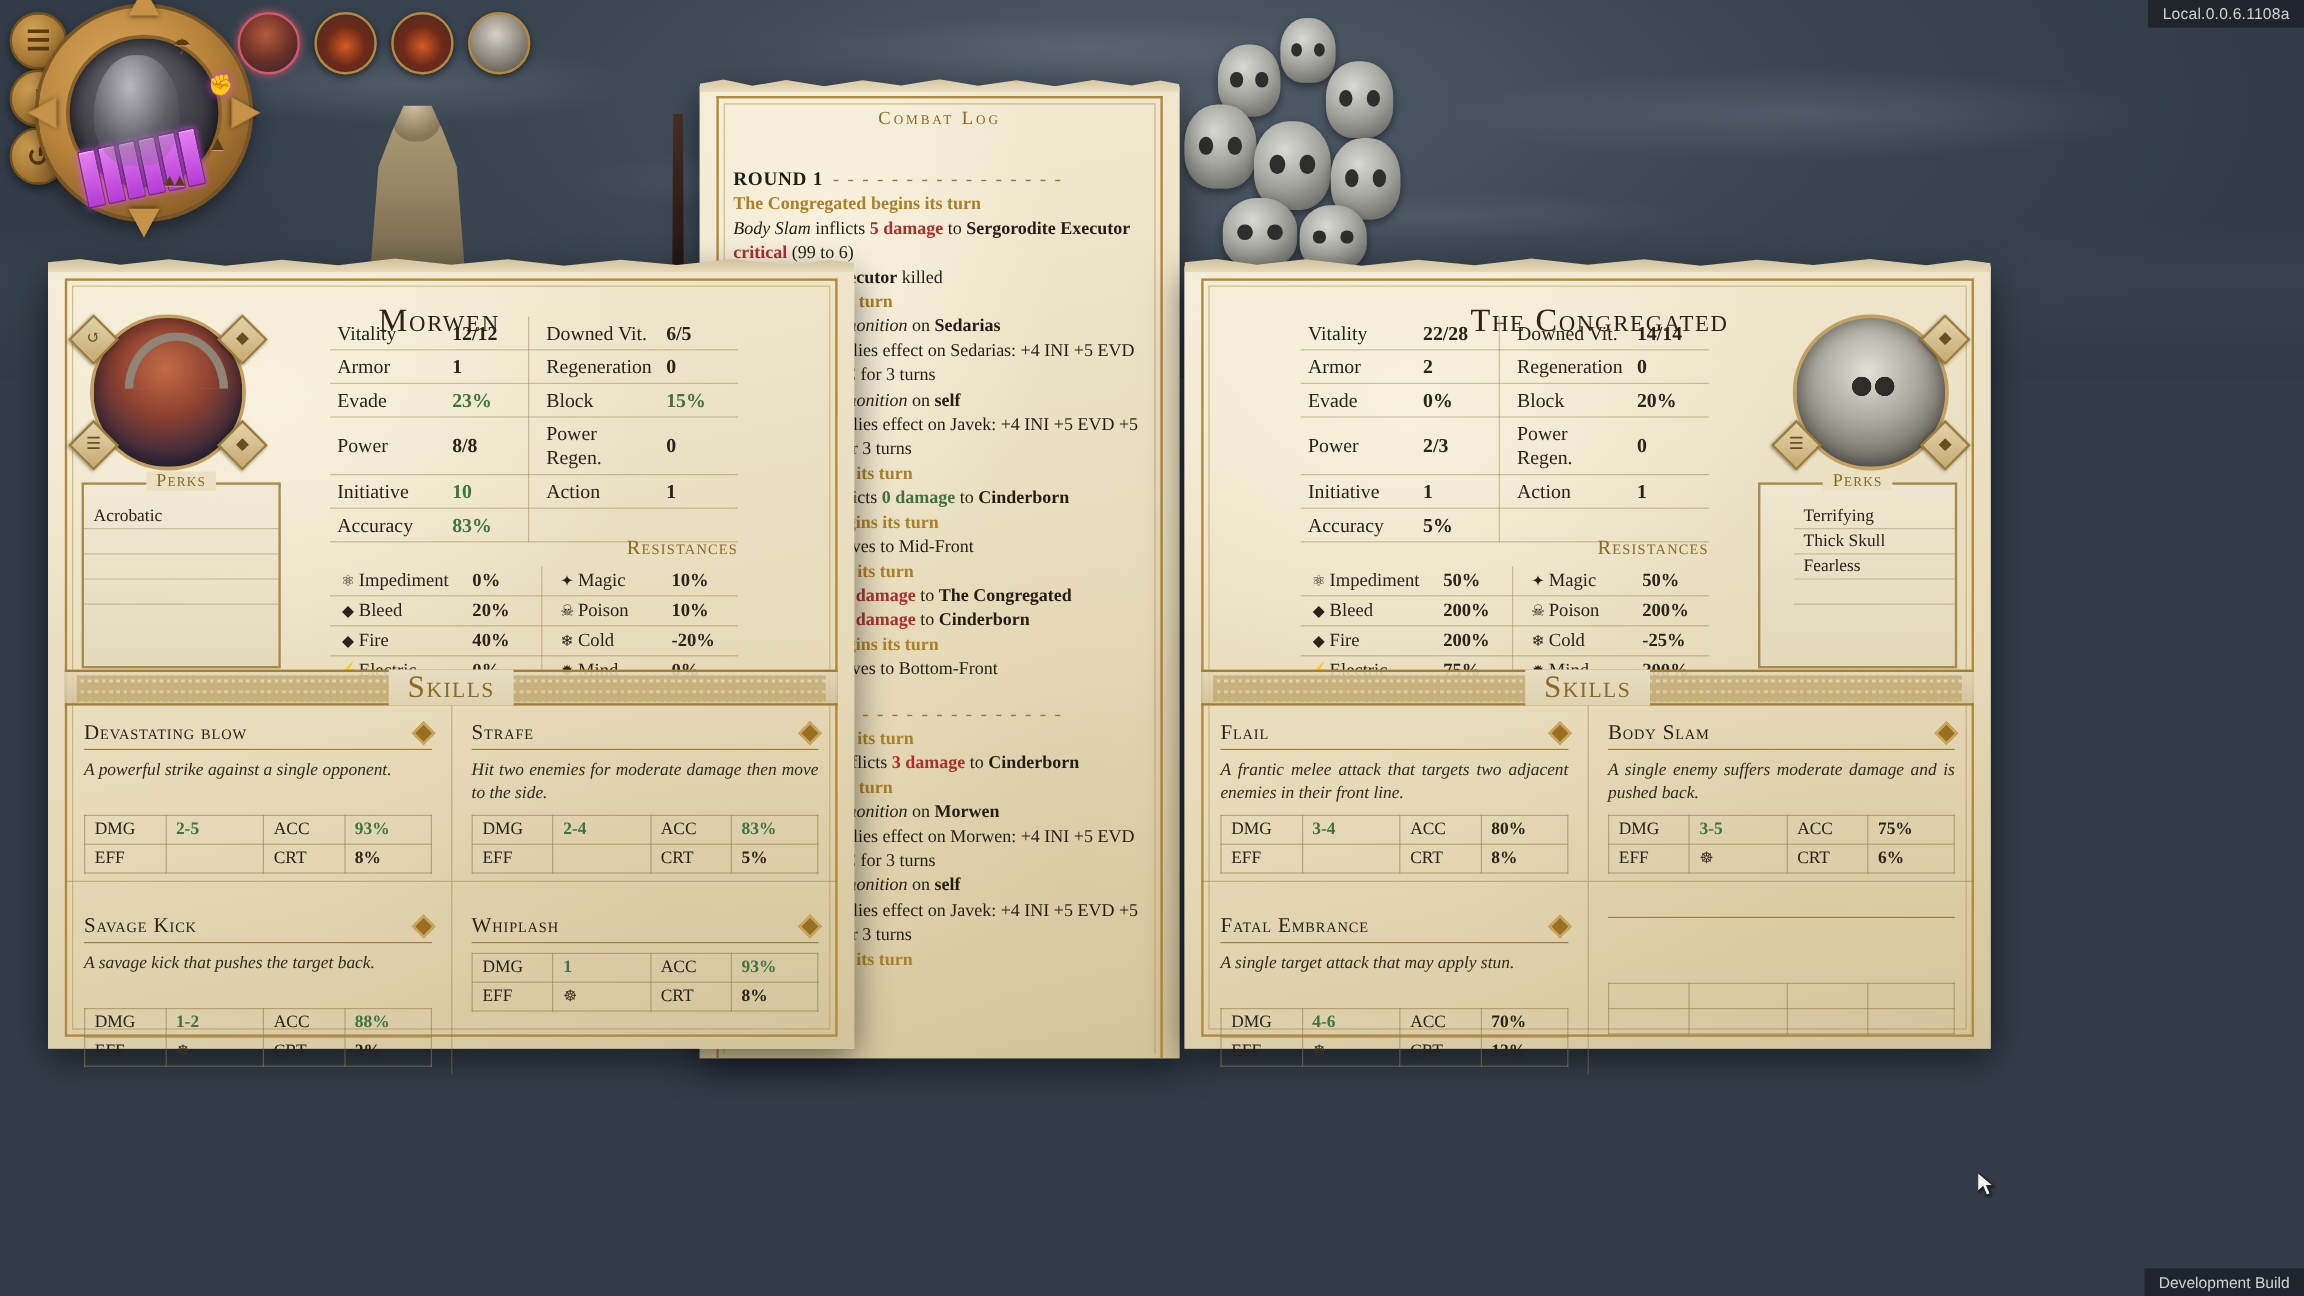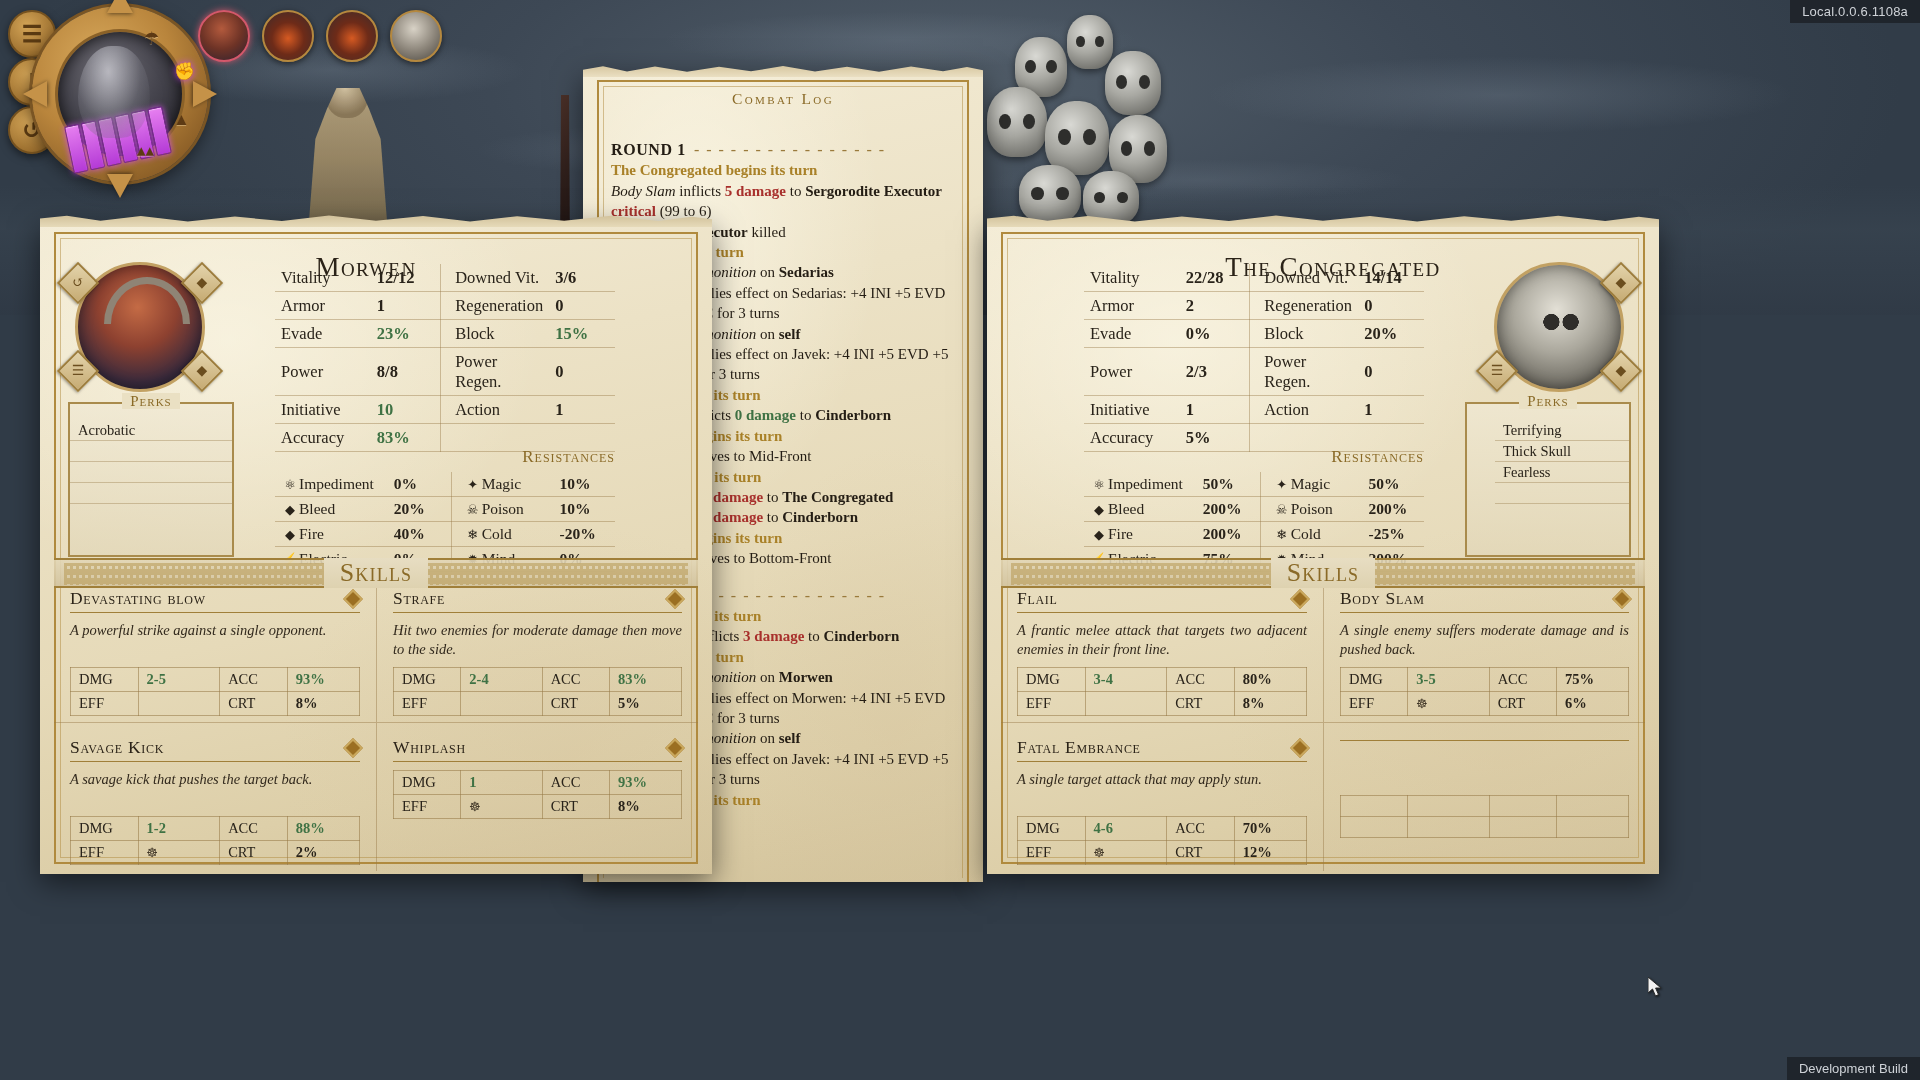--- a/index.html
+++ b/index.html
@@ -260,21 +260,21 @@
     border-bottom:1px solid rgba(150,120,70,.38);
   }
   
   .skills-area { position:absolute; left:14px; right:14px; top:352px; bottom:10px; }
   .skill-grid { display:grid; grid-template-columns:1fr 1fr; height:100%; }
   .skill-cell { position:relative; padding:14px 16px 6px 16px; }
   .skill-cell.bl { border-left:1px solid rgba(150,120,70,.45); }
   .skill-cell.bt { border-top:1px solid rgba(150,120,70,.45); }
   .skill-head {
     display:flex; align-items:center; justify-content:space-between;
-    border-bottom:1.5px solid #a07f39; padding-bottom:3px;
+    border-bottom:1.5px solid #a07f39; padding-bottom:3px;margin-top:12px;
   }
   .skill-name { font-variant:small-caps; font-size:17.5px; color:#2b2318; letter-spacing:.7px; }
   .skill-diamond {
     width:14px; height:14px; transform:rotate(45deg);
     background:#9b6f22; border:2px solid #c9a75c; cursor:pointer;
   }
   .skill-desc {
     margin-top:8px; font-size:14.5px; font-style:italic; color:#32291d;
     line-height:1.32; text-align:justify; min-height:38px;
   }
@@ -443,21 +443,21 @@
         <span>◆</span>
       </div>
   </div>
 
   <table class="stats-grid" id="stats-left">
       <tbody>
         <tr>
           <td class="lbl">Vitality</td>
           <td class="val">12/12</td>
           <td class="lbl2">Downed Vit.</td>
-          <td class="val2">3/6</td>
+          <td class="val2">6/5</td>
         </tr>
         <tr>
           <td class="lbl">Armor</td>
           <td class="val">1</td>
           <td class="lbl2">Regeneration</td>
           <td class="val2">0</td>
         </tr>
         <tr>
           <td class="lbl">Evade</td>
           <td class="val v-green">23%</td>

